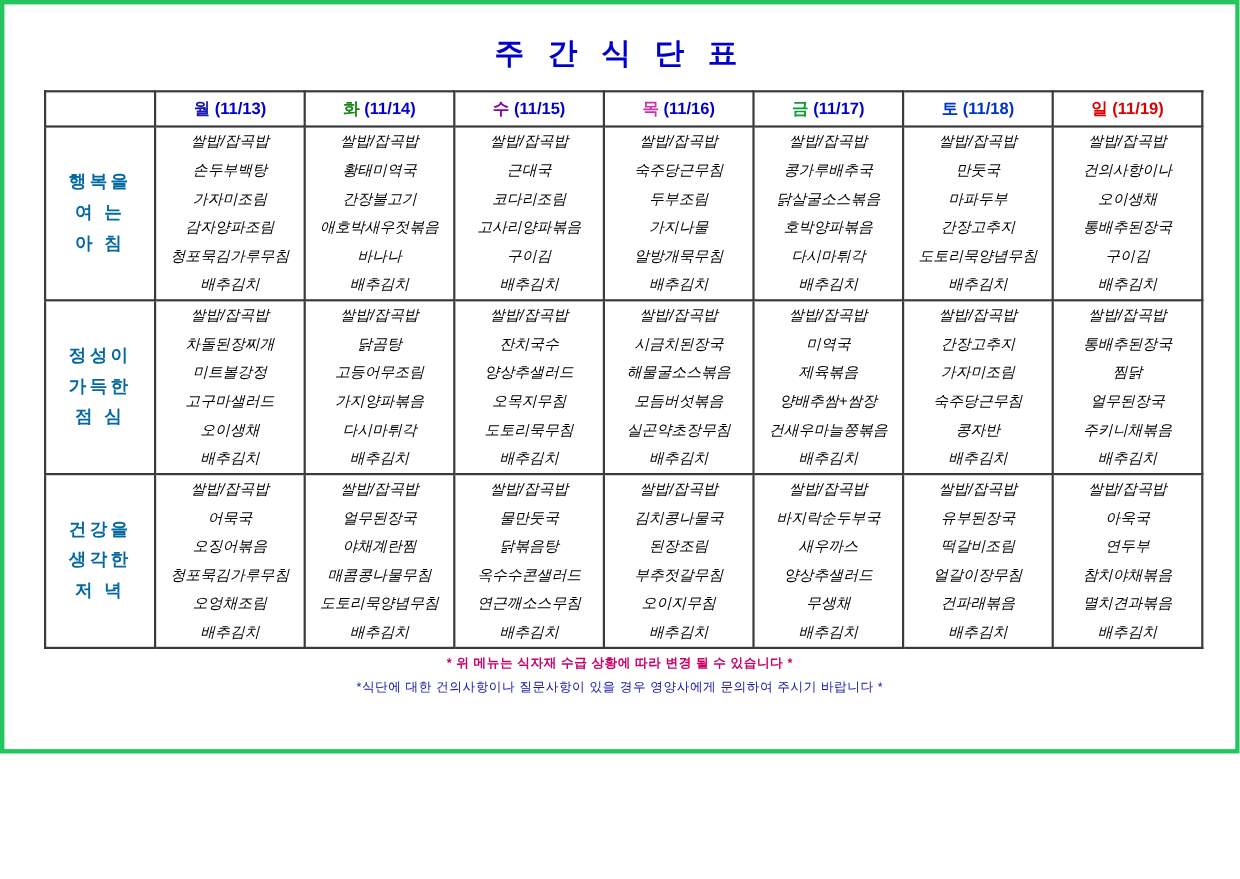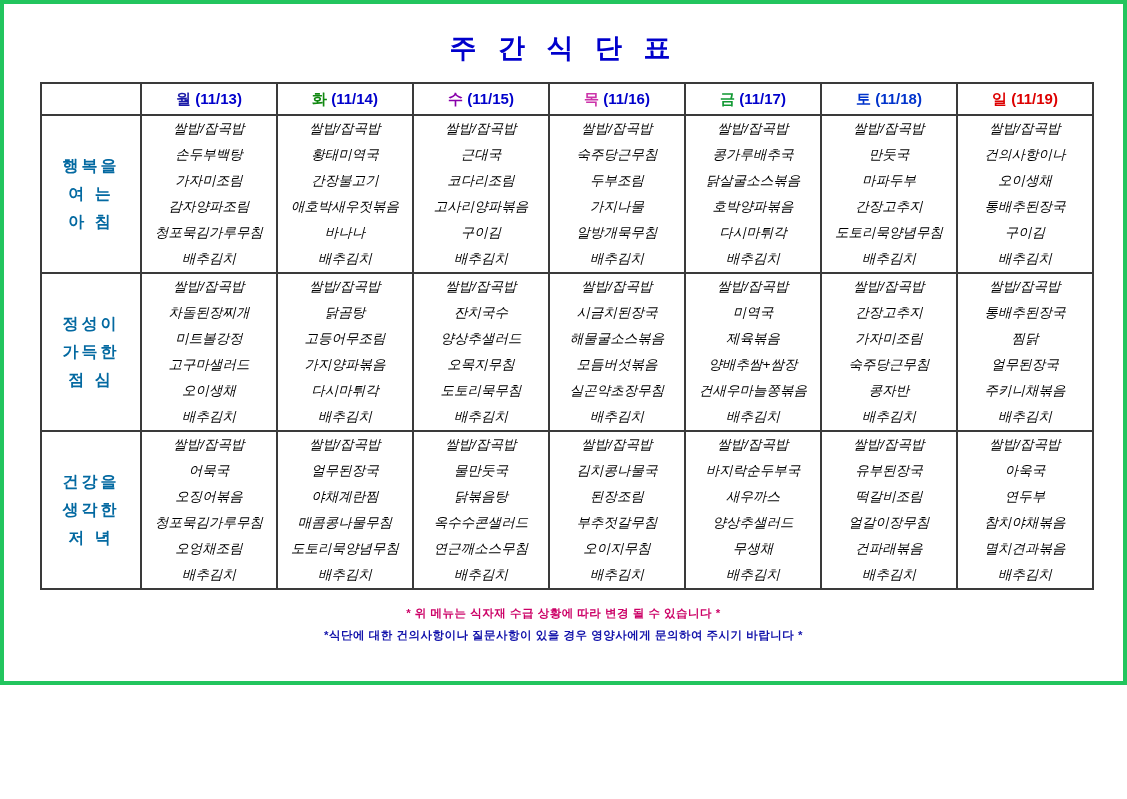--- a/index.html
+++ b/index.html
@@ -83,32 +83,32 @@
     font-style: italic;
   }
   td.dishes div {
     font-size: 13.5px;
     color: #000000;
     line-height: 26px;
     white-space: nowrap;
   }
   .notes {
     text-align: center;
-    margin-top: 16px;
+    margin-top: 5px;
   }
   .note1 {
     color: #cc0066;
     font-size: 11.5px;
     font-weight: bold;
     letter-spacing: 0.5px;
   }
   .note2 {
     color: #1111aa;
     font-size: 11.5px;
-    font-weight: bold;
+    font-weight: normal;
     letter-spacing: 0.5px;
     margin-top: 7px;
   }
 </style>
 </head>
 <body>
 
 <div class="page">
 
   <div class="title">주 간 식 단 표</div>

